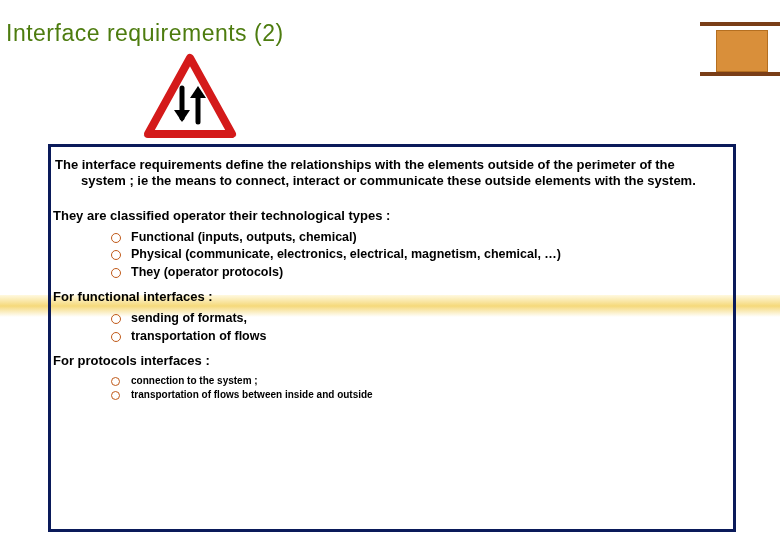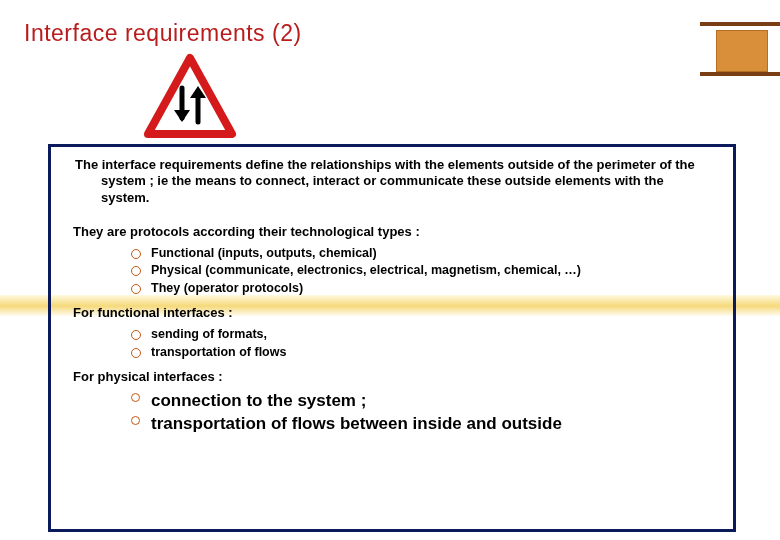--- a/index.html
+++ b/index.html
@@ -42,44 +42,44 @@
   }
   .top-decor .bar2 {
     position: absolute;
     top: 62px; right: 0;
     width: 80px; height: 4px;
     background: #7a3e17;
   }
   .title {
     position: absolute;
     top: 20px;
-    left: 24px;
+    left: 6px;
     font-size: 23px;
-    color: #b91c1c;
+    color: #4d7c0f;
     font-weight: 400;
     letter-spacing: 0.5px;
     z-index: 2;
   }
   .sign {
     position: absolute;
     top: 52px;
     left: 140px;
     width: 100px;
     height: 90px;
     z-index: 2;
   }
   .content-box {
     position: absolute;
     top: 144px;
     left: 48px;
     width: 688px;
     height: 388px;
     border: 3px solid #0a1a5a;
     background: transparent;
-    padding: 10px 18px 6px 22px;
+    padding: 10px 18px 6px 2px;
     z-index: 2;
     font-size: 13px;
     color: #000;
   }
   .intro {
     font-weight: 700;
     line-height: 1.25;
     margin-bottom: 18px;
     padding-left: 2px;
     text-indent: -0px;
@@ -111,21 +111,21 @@
     position: absolute;
     left: 0;
     top: 4px;
     width: 8px;
     height: 8px;
     border: 1.5px solid #c05a1a;
     border-radius: 50%;
     background: transparent;
   }
   ul.small li {
-    font-size: 17px;
+    font-size: 10px;
     line-height: 1.35;
   }
   ul.small li::before {
     top: 3px;
     width: 7px; height: 7px;
   }
 </style>
 </head>
 <body>
 
@@ -151,32 +151,32 @@
     </g>
   </svg>
 </div>
 
 <div class="content-box">
 
   <div class="intro">
     <span class="hang">The interface requirements define the relationships with the elements outside of the perimeter of the system ; ie the means to connect, interact or communicate these outside elements with the system.</span>
   </div>
 
-  <div class="section-head">They are protocols according their technological types :</div>
+  <div class="section-head">They are classified operator their technological types :</div>
   <ul class="bullets">
     <li>Functional (inputs, outputs, chemical)</li>
     <li>Physical (communicate, electronics, electrical, magnetism, chemical, …)</li>
     <li>They (operator protocols)</li>
   </ul>
 
   <div class="section-head">For functional interfaces :</div>
   <ul class="bullets">
     <li>sending of formats,</li>
     <li>transportation of flows</li>
   </ul>
 
-  <div class="section-head">For physical interfaces :</div>
+  <div class="section-head">For protocols interfaces :</div>
   <ul class="bullets small">
     <li>connection to the system ;</li>
     <li>transportation of flows between inside and outside</li>
   </ul>
 
 </div>
 
 </body></html>

